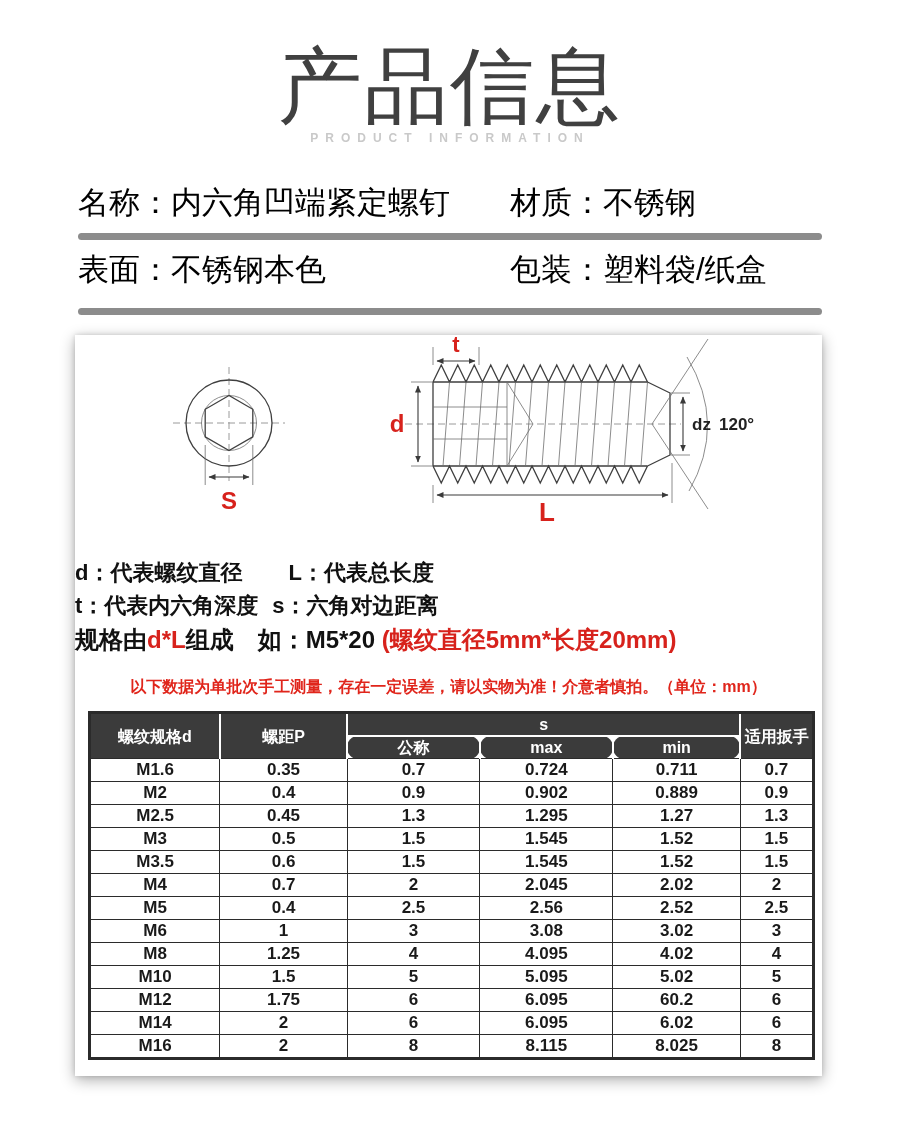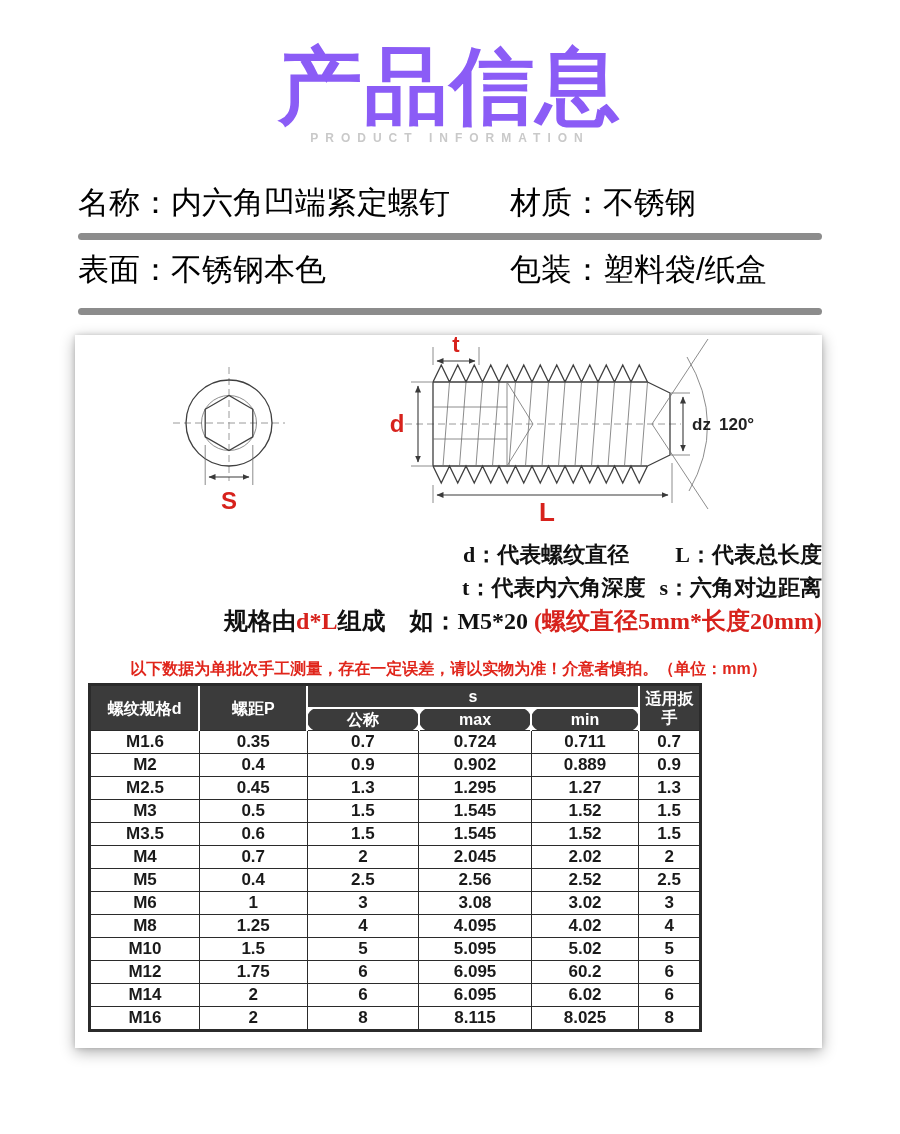--- a/index.html
+++ b/index.html
@@ -5,21 +5,21 @@
   * { margin: 0; padding: 0; box-sizing: border-box; }
   html, body { background: #ffffff; }
   body {
     width: 900px; height: 1134px;
     font-family: "Liberation Sans", "DejaVu Sans", sans-serif;
     color: #111; overflow: hidden;
   }
   
   .header { margin-top: 44px; text-align: center; }
   .title {
-    font-size: 84px; font-weight: 700; line-height: 1; color: #8b5cf6;
+    font-size: 84px; font-weight: 400; line-height: 1; color: #404040;
     letter-spacing: 2px;
     text-align: center;
   }
   .subtitle {
     margin-top: 3px; font-size: 12px; font-weight: 700;
     letter-spacing: 7px; color: #c9c9c9;
   }
   
   .specs { margin: 36px 78px 0 78px; }
   .spec-row { position: relative; height: 44px; line-height: 44px;
@@ -29,33 +29,33 @@
   .divider.d1 { margin-top: 8px; }
   .spec-row.r2 { margin-top: 8px; }
   .divider.d2 { margin-top: 16px; }
   
   .card {
     margin: 20px 0 0 75px; width: 747px; background: #fff;
     box-shadow: 0 4px 14px rgba(0,0,0,0.32), 0 0 5px rgba(0,0,0,0.15);
     padding-bottom: 16px;
   }
   .diagram { display: block; width: 747px; height: 200px; }
-  .legend { margin-top: 3px; text-align: right; font-weight: 700; color: #111; font-family: Liberation Serif, serif; }
+  .legend { margin-top: 21px; text-align: left; font-weight: 700; color: #111; }
   .legend-line { font-size: 22px; line-height: 33px; white-space: nowrap; }
   .legend-line .gap1 { display: inline-block; width: 46px; }
   .legend-line .gap2 { display: inline-block; width: 14px; }
   .legend-line.fmt { font-size: 24px; line-height: 35px; }
   .red { color: #d7221c; }
   .note {
     margin-top: 20px; text-align: center; font-size: 16px; font-weight: 700;
     color: #e0251b; white-space: nowrap;
   }
   
   table {
-    margin: 3px 7px 0 13px; width: 614px;
+    margin: 13px 7px 0 13px; width: 727px;
     border-collapse: collapse; border: 3px solid #2b2b2b;
     table-layout: fixed;
   }
   th {
     background: #3b3b3b; color: #ffffff; font-weight: 700; font-size: 16px;
     border: 2px solid #ffffff; padding: 1px 0; line-height: 19px;
   }
   th.th-span { border-bottom: 1px solid #2b2b2b; }
   th.s-group { border-bottom: 2px solid #ffffff; }
   th.th-sub { border-bottom: 1px solid #2b2b2b; border-radius: 11px; }

